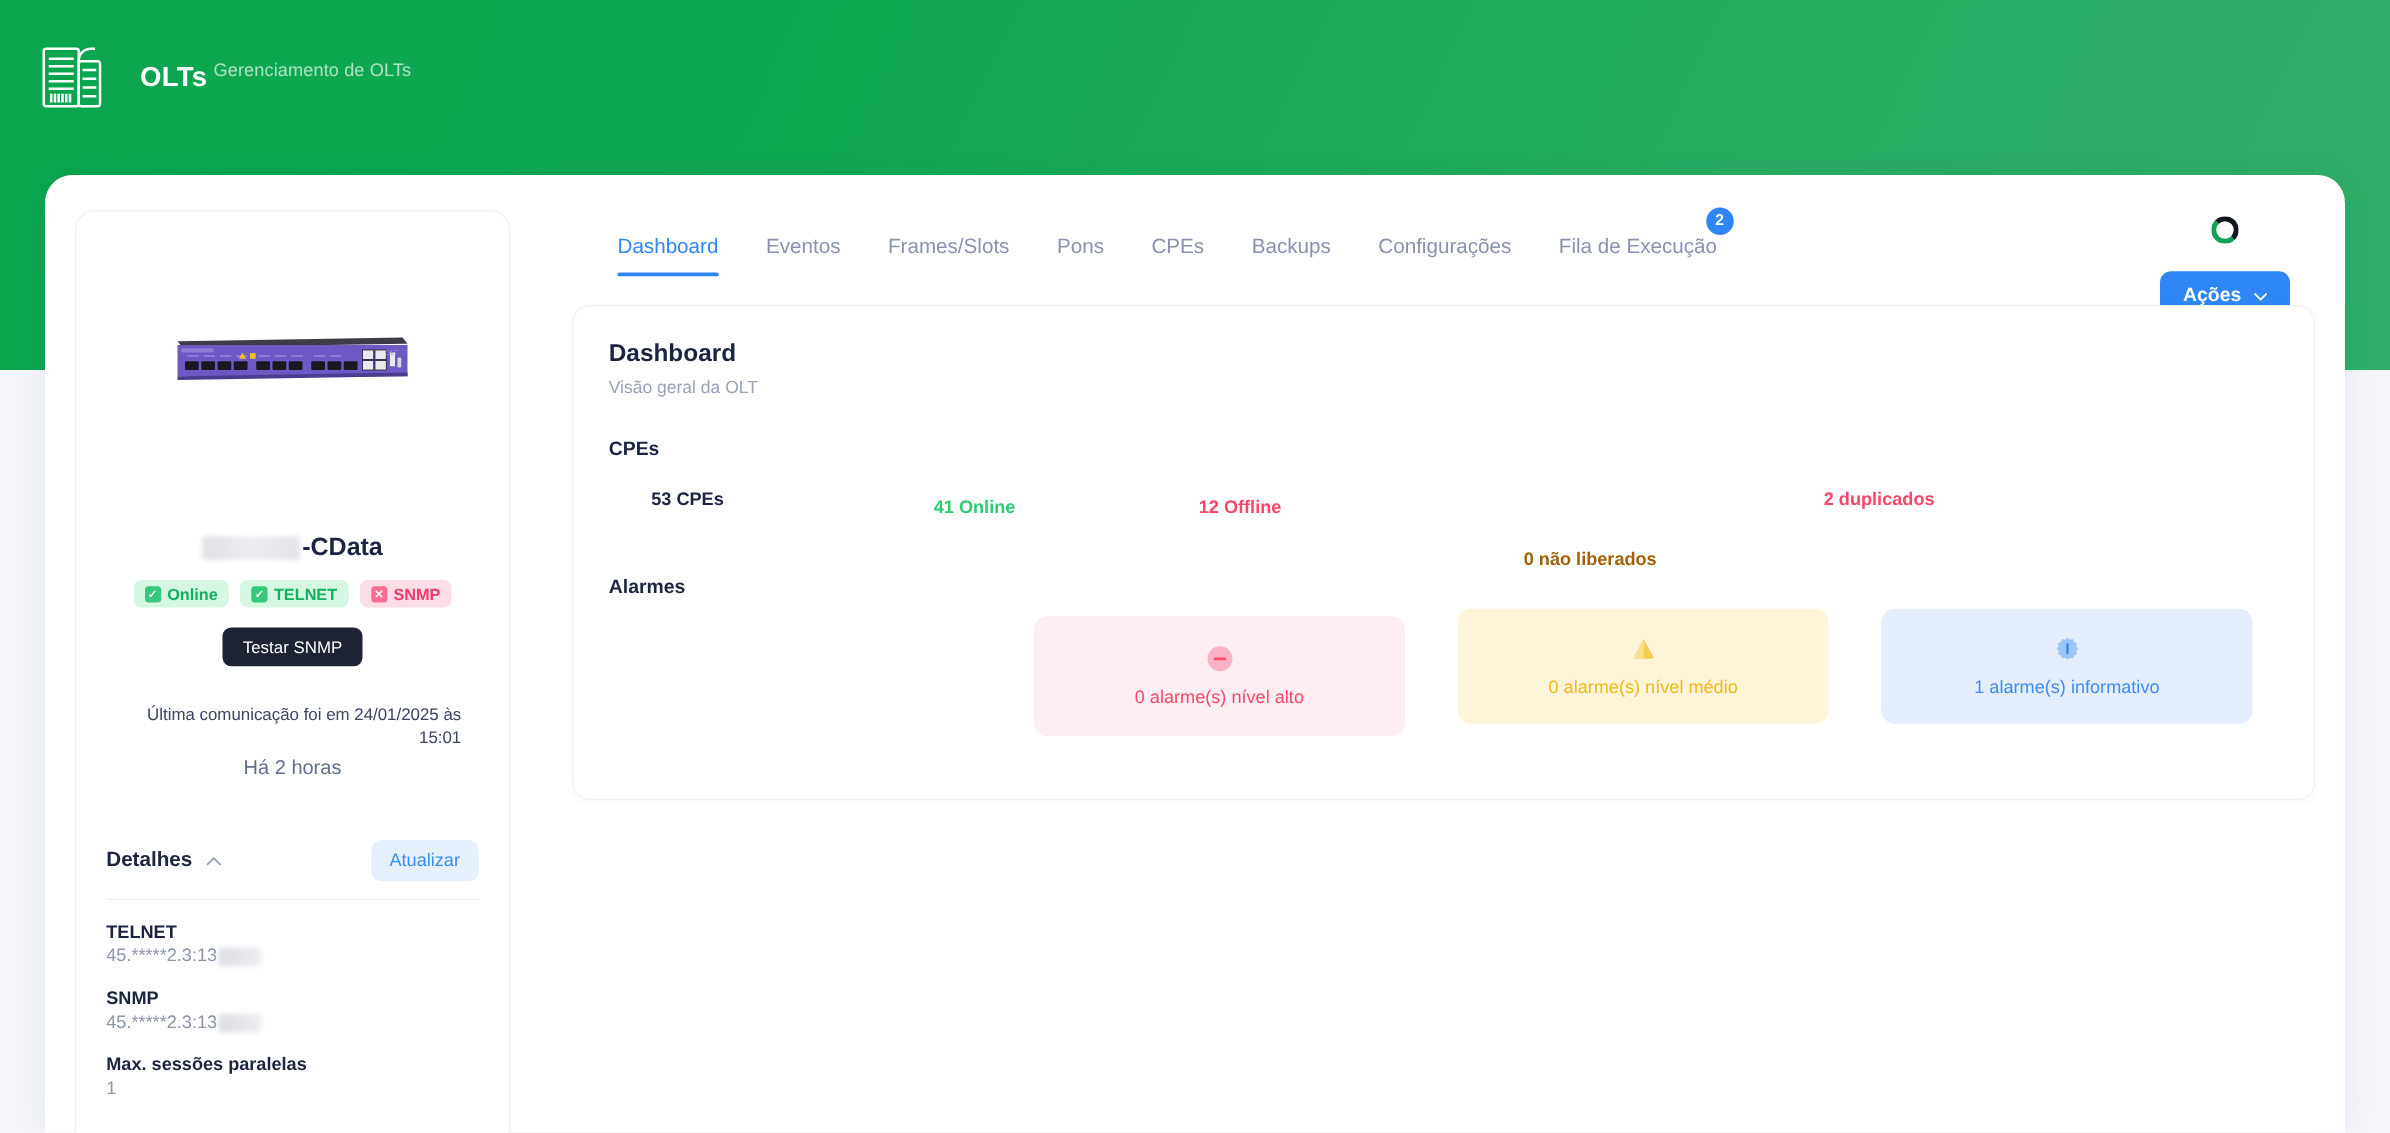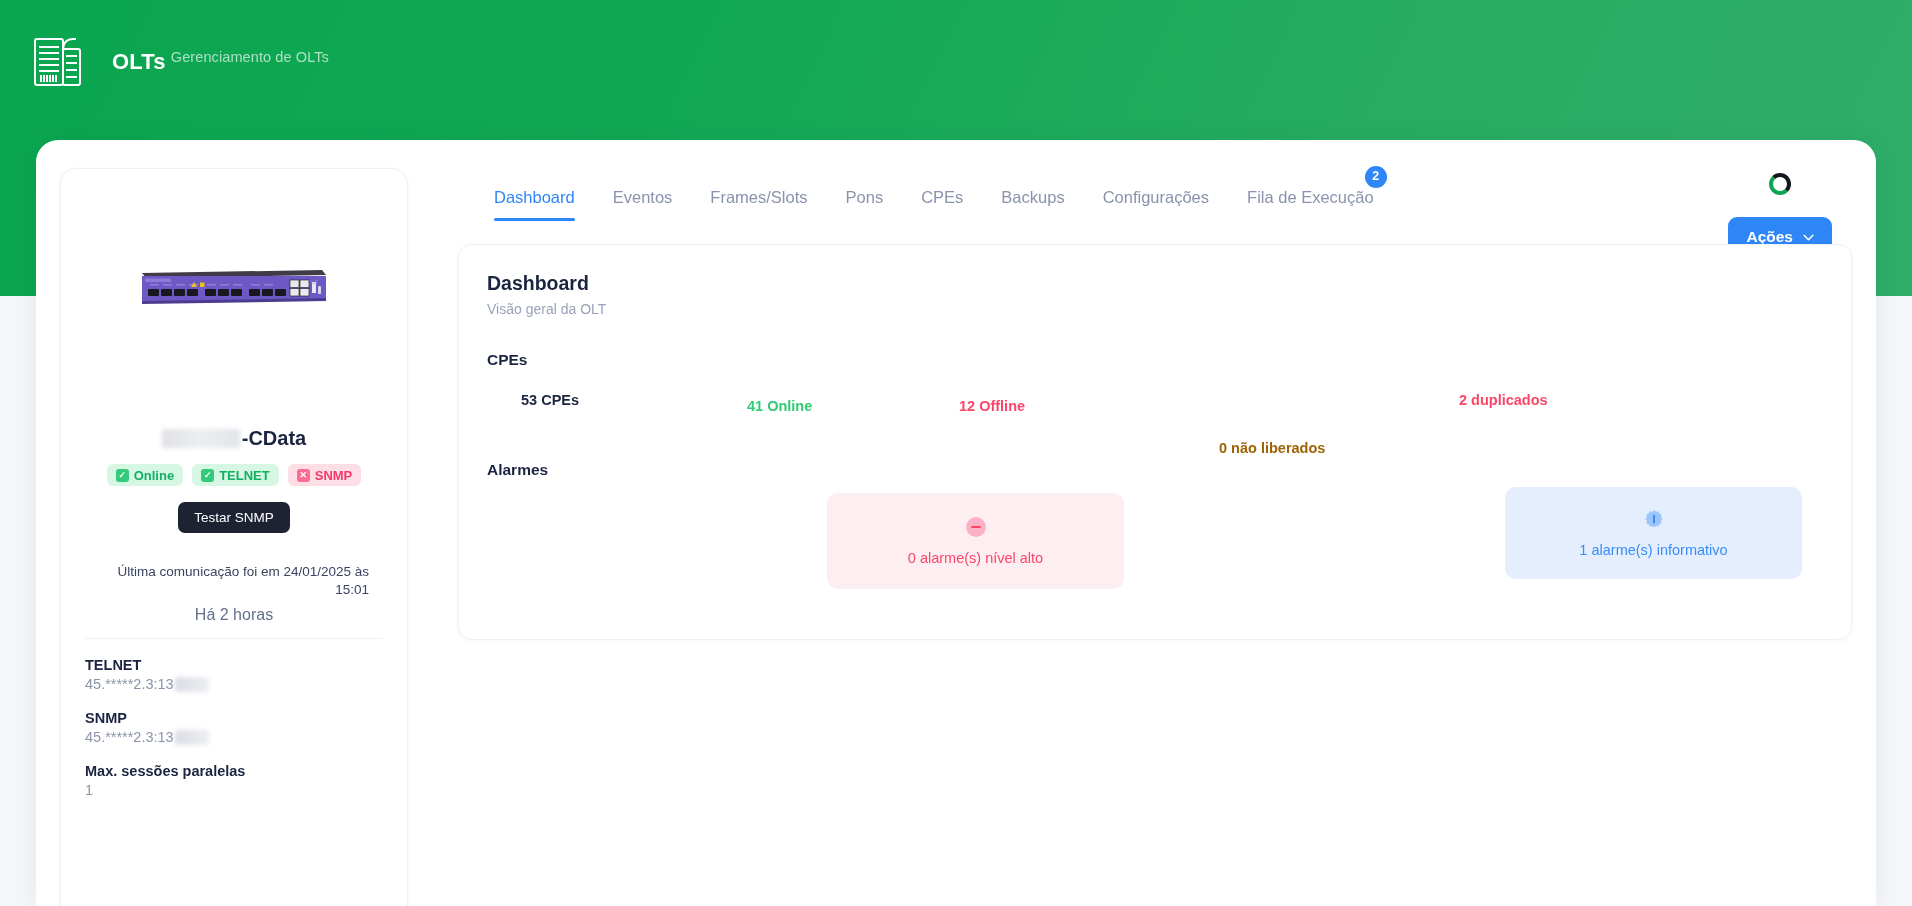--- a/index.html
+++ b/index.html
@@ -514,20 +514,31 @@
         <span class="badge-mark">✕</span>
         <span>SNMP</span>
       </div>
     </div>
 
     <div class="tooltip">Testar SNMP</div>
 
     <div class="last-comm">Última comunicação foi em 24/01/2025 às 15:01</div>
     <div class="last-comm-ago">Há 2 horas</div>
 
+    <div class="details-head">
+      <div class="details-title">
+        <span>Detalhes</span>
+        <span>
+          <svg class="chev-up" viewBox="0 0 12 8" fill="none" stroke="#9aa2b8" stroke-width="1.6" stroke-linecap="round" stroke-linejoin="round">
+            <polyline points="1,6.5 6,1.5 11,6.5"></polyline>
+          </svg>
+        </span>
+      </div>
+      <button class="btn-atualizar">Atualizar</button>
+    </div>
     <div class="details-sep"></div>
 
     <div class="detail-item">
       <div class="detail-label">TELNET</div>
       <div class="detail-value">
         <span>45.*****2.3:13</span>
         <span class="redacted-sm"></span>
       </div>
     </div>
     <div class="detail-item">
@@ -574,20 +585,29 @@
       <div class="alarm-card card-high">
         <span>
           <svg class="icon-22" viewBox="0 0 22 22">
             <circle cx="11" cy="11" r="10" fill="#fcb2c6"></circle>
             <rect x="6" y="10" width="10" height="2.1" rx="1.05" fill="#fb4668"></rect>
           </svg>
         </span>
         <span class="alarm-text">0 alarme(s) nível alto</span>
       </div>
 
+      <div class="alarm-card card-med">
+        <span>
+          <svg class="icon-22" viewBox="0 0 22 22">
+            <path d="M11 3.2l7.6 14.2a1 1 0 01-.9 1.5H4.3a1 1 0 01-.9-1.5z" fill="#f6cd52"></path>
+            <path d="M11 3.2v15.7H4.3a1 1 0 01-.9-1.5z" fill="#fcdf8a"></path>
+          </svg>
+        </span>
+        <span class="alarm-text">0 alarme(s) nível médio</span>
+      </div>
 
       <div class="alarm-card card-info">
         <span>
           <svg class="icon-22" viewBox="0 0 22 22">
             <path d="M11 2.2l2 1.5 2.4-.5.9 2.3 2.3 1 -.5 2.4 1.5 2-1.5 2 .5 2.4-2.3 1-.9 2.3-2.4-.5-2 1.5-2-1.5-2.4.5-.9-2.3-2.3-1 .5-2.4-1.5-2 1.5-2-.5-2.4 2.3-1 .9-2.3 2.4.5z" fill="#9cc6fb"></path>
             <rect x="10.1" y="6.6" width="1.8" height="8.8" rx="0.9" fill="#2f86f6"></rect>
           </svg>
         </span>
         <span class="alarm-text">1 alarme(s) informativo</span>
       </div>

